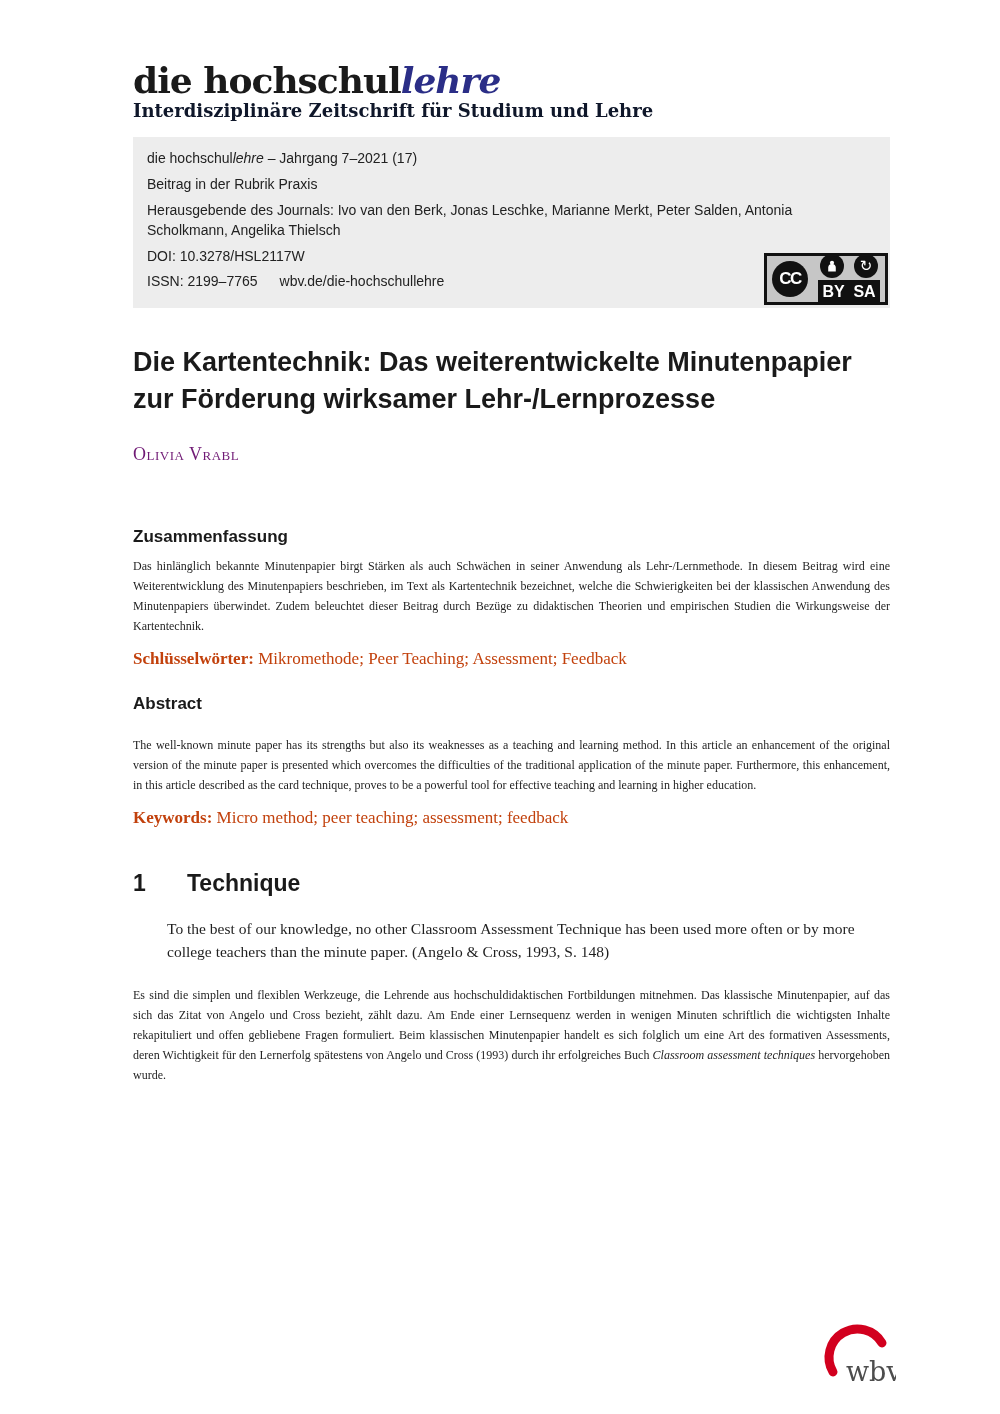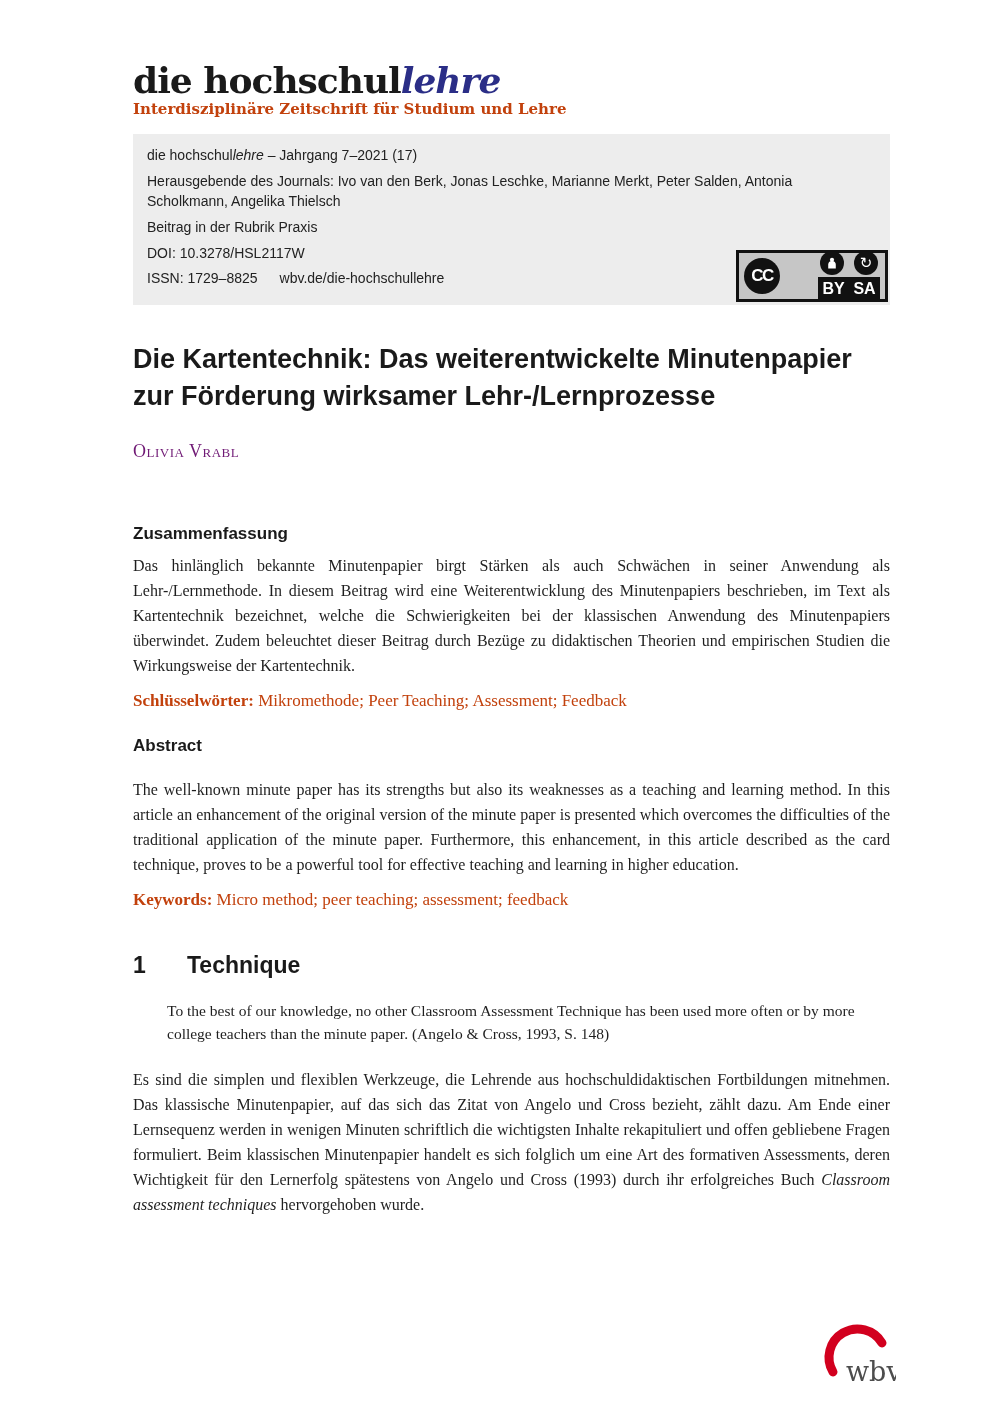--- a/index.html
+++ b/index.html
@@ -15,38 +15,38 @@
   
   .logo-block { margin-top: 62px; }
   .logo-main {
     font-family: "DejaVu Serif", serif;
     font-weight: bold; font-size: 36px; line-height: 1.0;
     letter-spacing: -1px; color: #1a1a1a;
   }
   .logo-main .logo-blue { color: #2b2e87; font-style: italic; }
   .logo-sub {
     font-family: "DejaVu Serif", serif;
-    font-weight: bold; font-size: 15px; margin-top: 2px; color: #c2410c;
+    font-weight: bold; font-size: 18px; margin-top: 2px; color: #0f172a;
   }
 
   
   .meta-box {
     margin-top: 16px; background: #ededed;
     padding: 12px 14px 10px 14px; position: relative;
     font-size: 14px; line-height: 1.42; color: #222;
   }
   .meta-box p { margin: 0 0 6px 0; }
   .meta-box p:last-child { margin-bottom: 0; }
   .meta-box .it { font-style: italic; }
   .meta-website { margin-left: 22px; }
 
   
   .cc-badge {
     position: absolute; right: 2px; bottom: 3px;
-    width: 152px; height: 52px;
+    width: 124px; height: 52px;
     background: #c6c6c6; border: 3px solid #111;
     display: flex; align-items: center; padding: 0 5px;
   }
   .cc-logo {
     width: 36px; height: 36px; border-radius: 50%;
     background: #111; color: #fff; font-weight: bold; font-size: 17px;
     letter-spacing: -1.5px; display: flex; align-items: center; justify-content: center;
   }
   .cc-right { margin-left: auto; display: flex; flex-direction: column; align-items: center; }
   .cc-icons { display: flex; gap: 10px; }
@@ -67,21 +67,21 @@
     font-size: 27px; line-height: 37px; color: #1a1a1a;
   }
   .author {
     margin-top: 26px; font-family: "Liberation Serif", serif;
     font-variant: small-caps; font-size: 18px; letter-spacing: 0.5px; color: #701a75;
   }
   .h-small { font-weight: bold; font-size: 17px; color: #1a1a1a; }
   .h-de { margin-top: 62px; }
   .serif-body {
     font-family: "Liberation Serif", serif;
-    font-size: 16px; line-height: 25px; color: #1f1f1f;
+    font-size: 12px; line-height: 20px; color: #1f1f1f;
     text-align: justify;
   }
   .abstract-de { margin-top: 9px; }
   .kw-line {
     margin-top: 13px; font-family: "Liberation Serif", serif;
     font-size: 17px; color: #c2410c;
   }
   .kw-line .kw-label { font-weight: bold; }
   .h-en {
     margin-top: 35px; font-weight: bold;
@@ -108,24 +108,24 @@
 
 <div class="content">
 
   <div class="logo-block">
     <div class="logo-main"><span>die hochschul</span><span class="logo-blue">lehre</span></div>
     <div class="logo-sub">Interdisziplinäre Zeitschrift für Studium und Lehre</div>
   </div>
 
   <div class="meta-box">
     <p><span>die hochschul</span><span class="it">lehre</span><span> – Jahrgang 7–2021 (17)</span></p>
+    <p>Beitrag in der Rubrik Praxis</p>
     <p>Herausgebende des Journals: Ivo van den Berk, Jonas Leschke, Marianne Merkt, Peter Salden, Antonia Scholkmann, Angelika Thielsch</p>
-    <p>Beitrag in der Rubrik Praxis</p>
     <p>DOI: 10.3278/HSL2117W</p>
-    <p><span>ISSN: 1729–8825</span><span class="meta-website">wbv.de/die-hochschullehre</span></p>
+    <p><span>ISSN: 2199–7765</span><span class="meta-website">wbv.de/die-hochschullehre</span></p>
 
     <div class="cc-badge">
       <div class="cc-logo">CC</div>
       <div class="cc-right">
         <div class="cc-icons">
           <div class="cc-icon">
             <svg width="14" height="14" viewBox="0 0 24 24" aria-hidden="true">
               <circle cx="12" cy="6.5" r="3.6" fill="#fff"></circle>
               <path d="M5.5 21.5 v-6.5 a6.5 6.5 0 0 1 13 0 v6.5 z" fill="#fff"></path>
             </svg>

